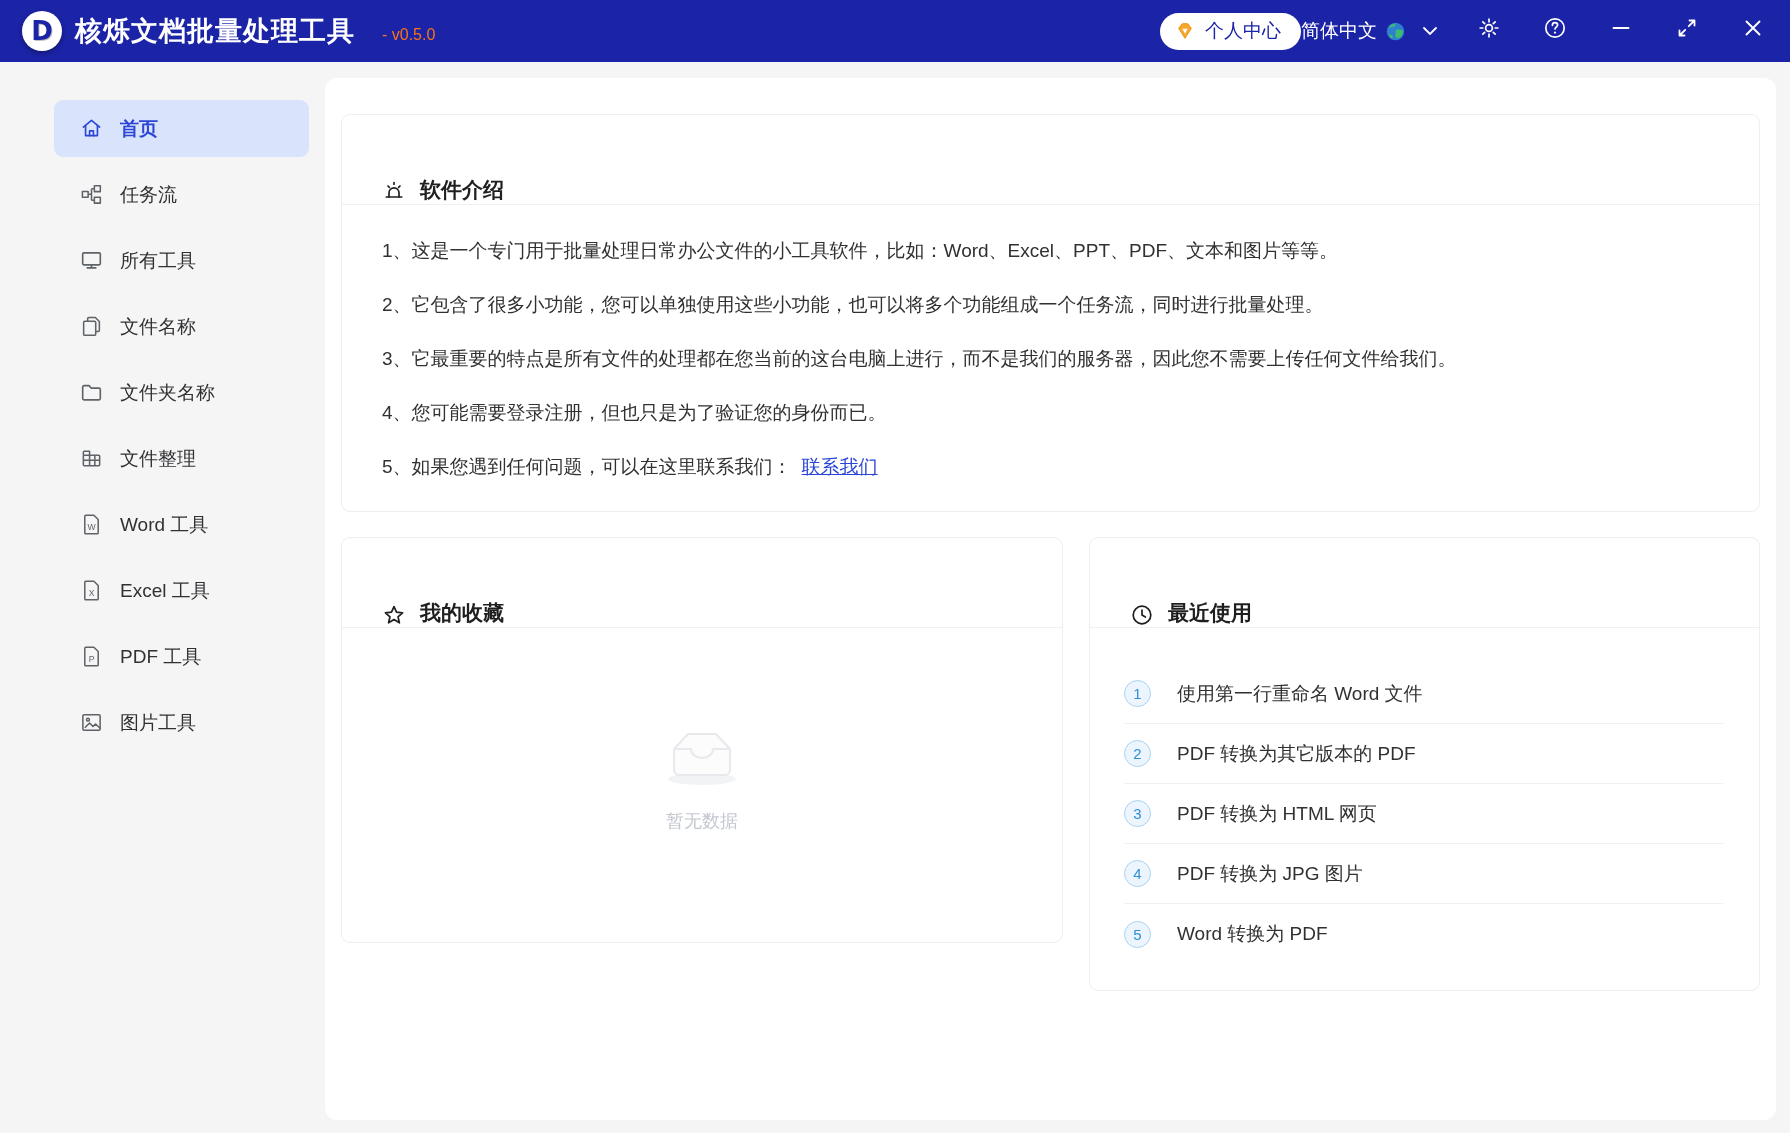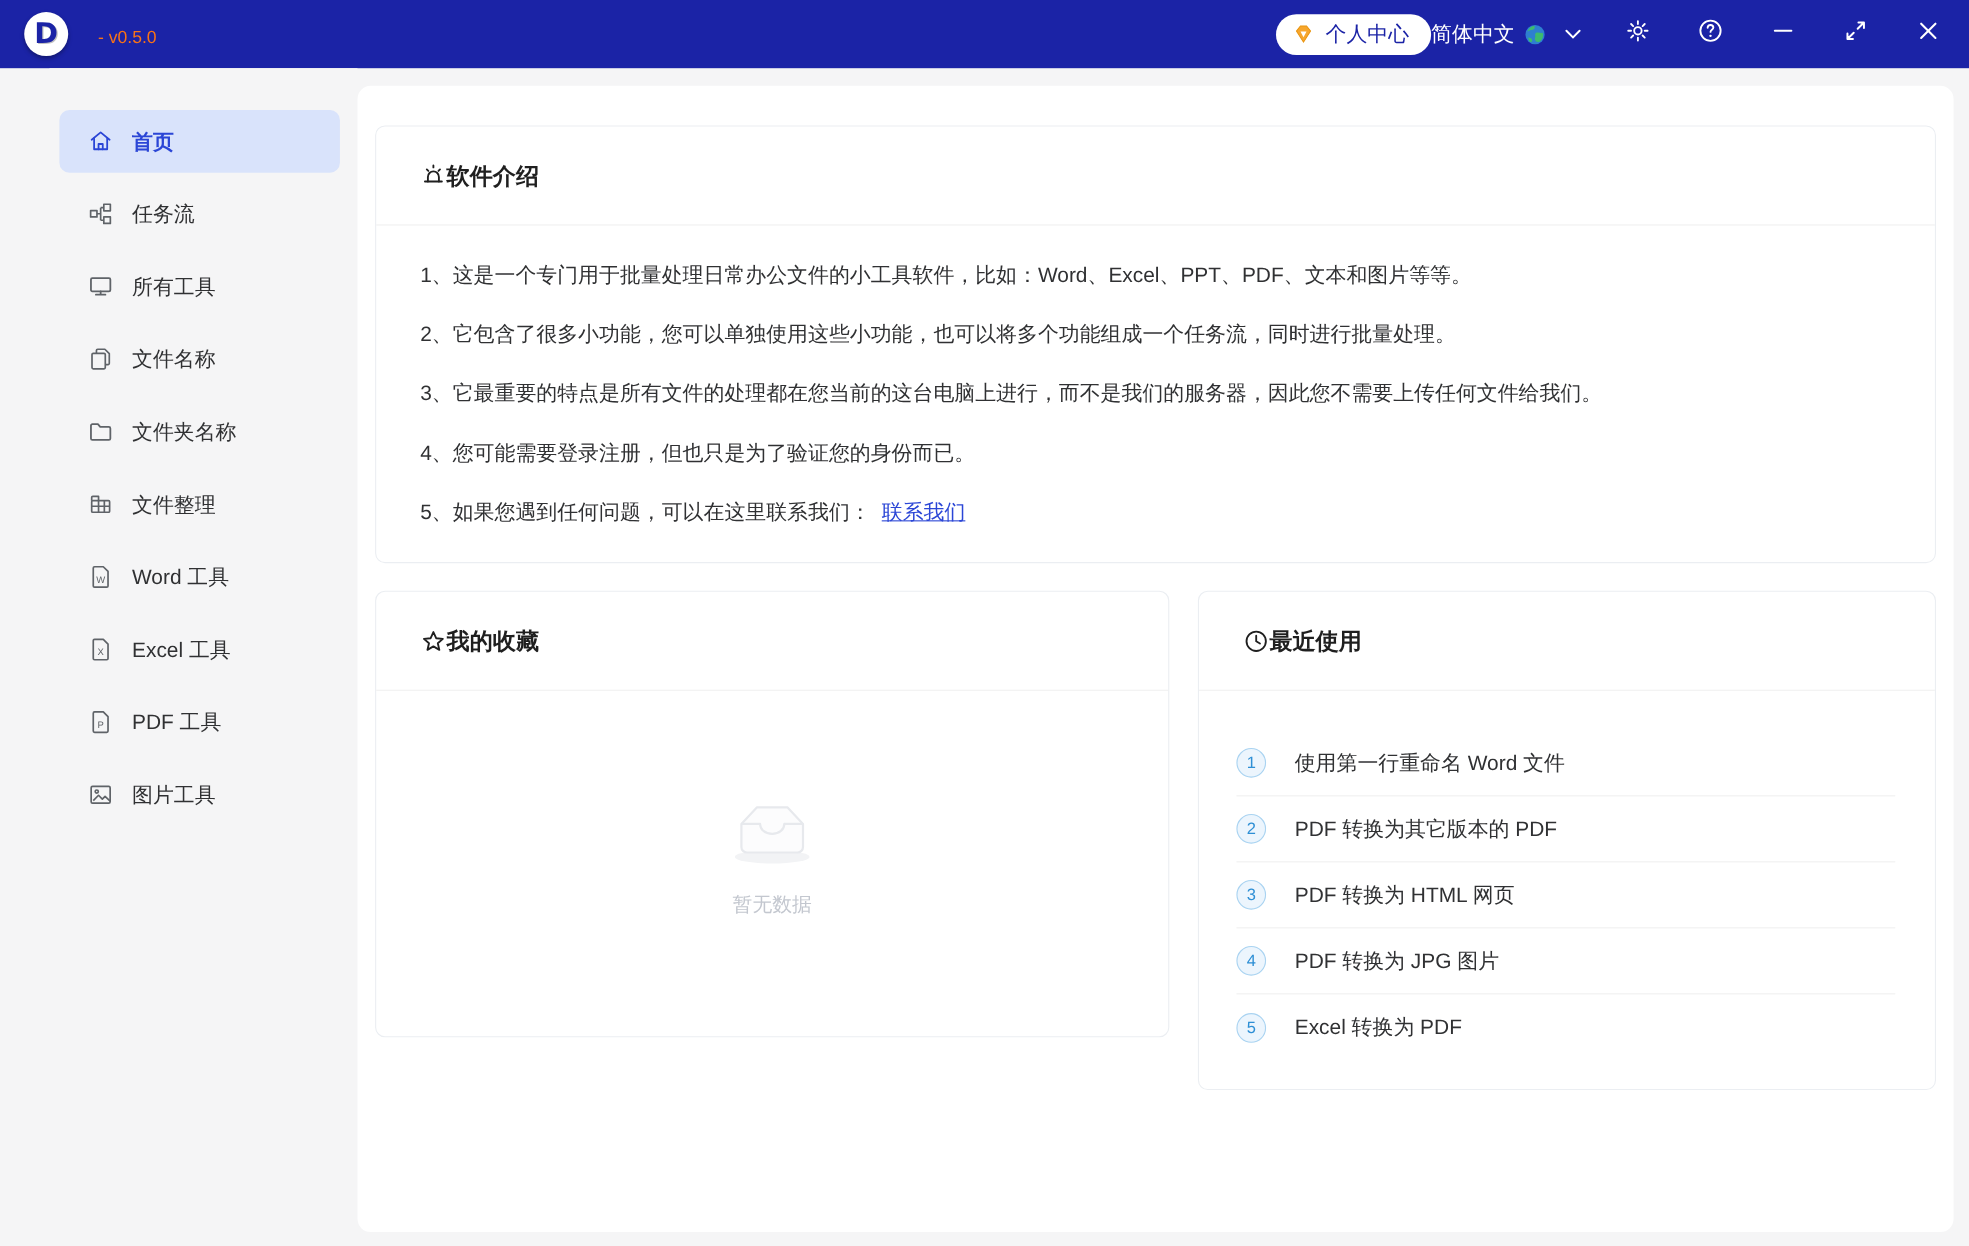--- a/index.html
+++ b/index.html
@@ -78,21 +78,21 @@
     padding: 36px 16px;
     overflow: hidden;
   }
   .card {
     background: #fff;
     border: 1px solid #ebeef2;
     border-radius: 9px;
   }
   .card-header {
     height: 90px;
-    display: flex; align-items: center; 
+    display: flex; align-items: flex-end; gap: 14px;
     padding: 0 40px;
     border-bottom: 1px solid #f0f0f0;
   }
   .card-header h2 { font-size: 21px; font-weight: 700; color: #1f1f1f; }
   .card-header .cicn { color: #1f1f1f; display: flex; }
   .intro-body { padding: 34px 40px 2px 40px; }
   .intro-body p { font-size: 19px; color: #303133; line-height: 24px; margin-bottom: 30px; }
   .contact-link { color: #2b46d6; text-decoration: underline; margin-left: 10px; cursor: pointer; }
   .cards-row { display: flex; gap: 26px; margin-top: 25px; align-items: flex-start; }
   .fav-card { width: 722px; height: 406px; display: flex; flex-direction: column; }
@@ -117,20 +117,21 @@
   }
 </style>
 </head>
 <body>
 
 <header class="titlebar">
   <div class="title-left">
     <div class="logo">
       <span>D</span>
     </div>
+    <h1 class="app-title">核烁文档批量处理工具</h1>
     <span class="app-version">- v0.5.0</span>
   </div>
   <div class="title-right">
     <button class="profile-pill">
       <span style="display:flex">
         <svg width="22" height="22" viewBox="0 0 24 24">
           <path d="M5 9 L9 4 H15 L19 9 L12 20 Z" fill="#f7a62c" stroke="#e8940f" stroke-width="1"></path>
           <path d="M9 9.5 L12 15 L15 9.5 Z" fill="#ffffff"></path>
         </svg>
       </span>
@@ -373,20 +374,20 @@
           <li class="recent-item">
             <span class="num-badge">3</span>
             <span>PDF 转换为 HTML 网页</span>
           </li>
           <li class="recent-item">
             <span class="num-badge">4</span>
             <span>PDF 转换为 JPG 图片</span>
           </li>
           <li class="recent-item">
             <span class="num-badge">5</span>
-            <span>Excel 转换为 PDF</span>
+            <span>Word 转换为 PDF</span>
           </li>
         </ul>
       </section>
 
     </div>
   </main>
 </div>
 
 </body></html>

